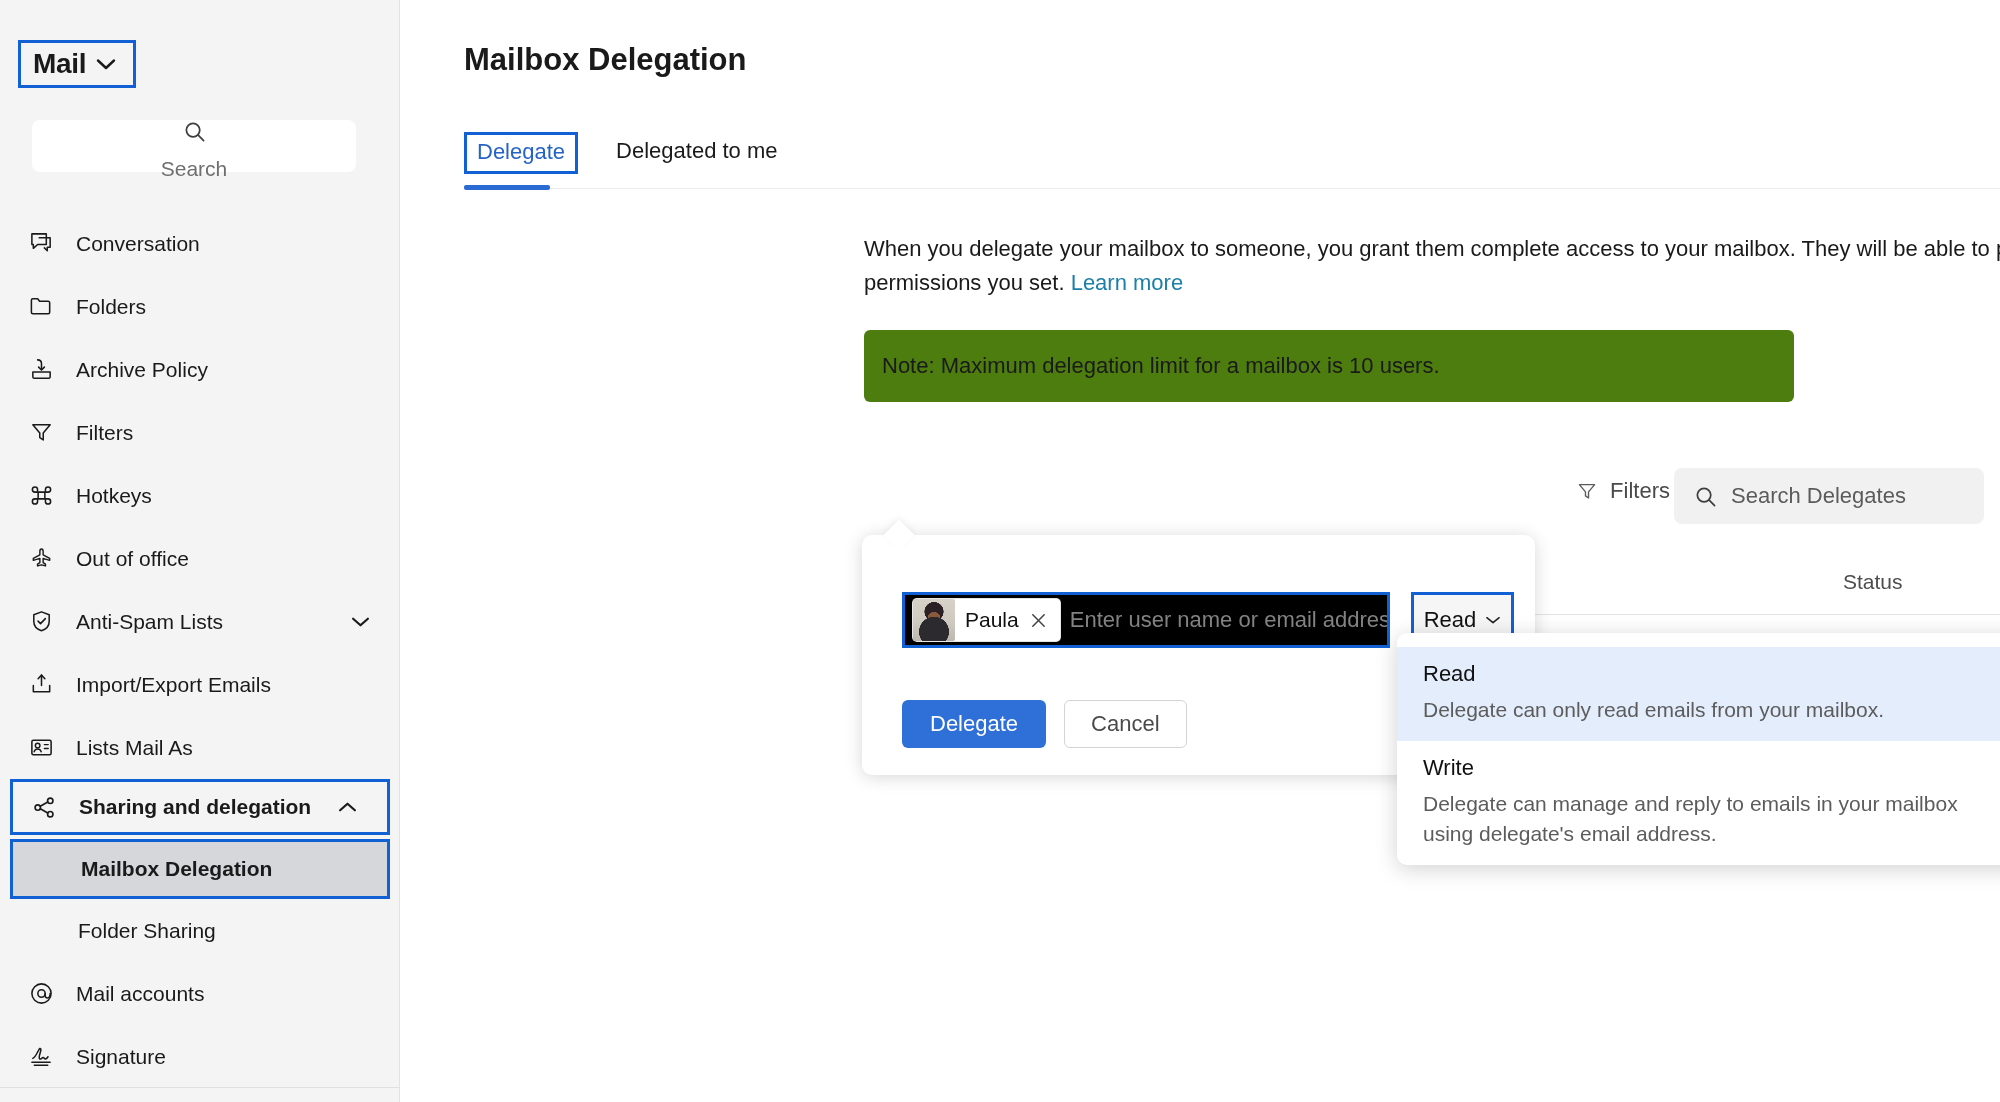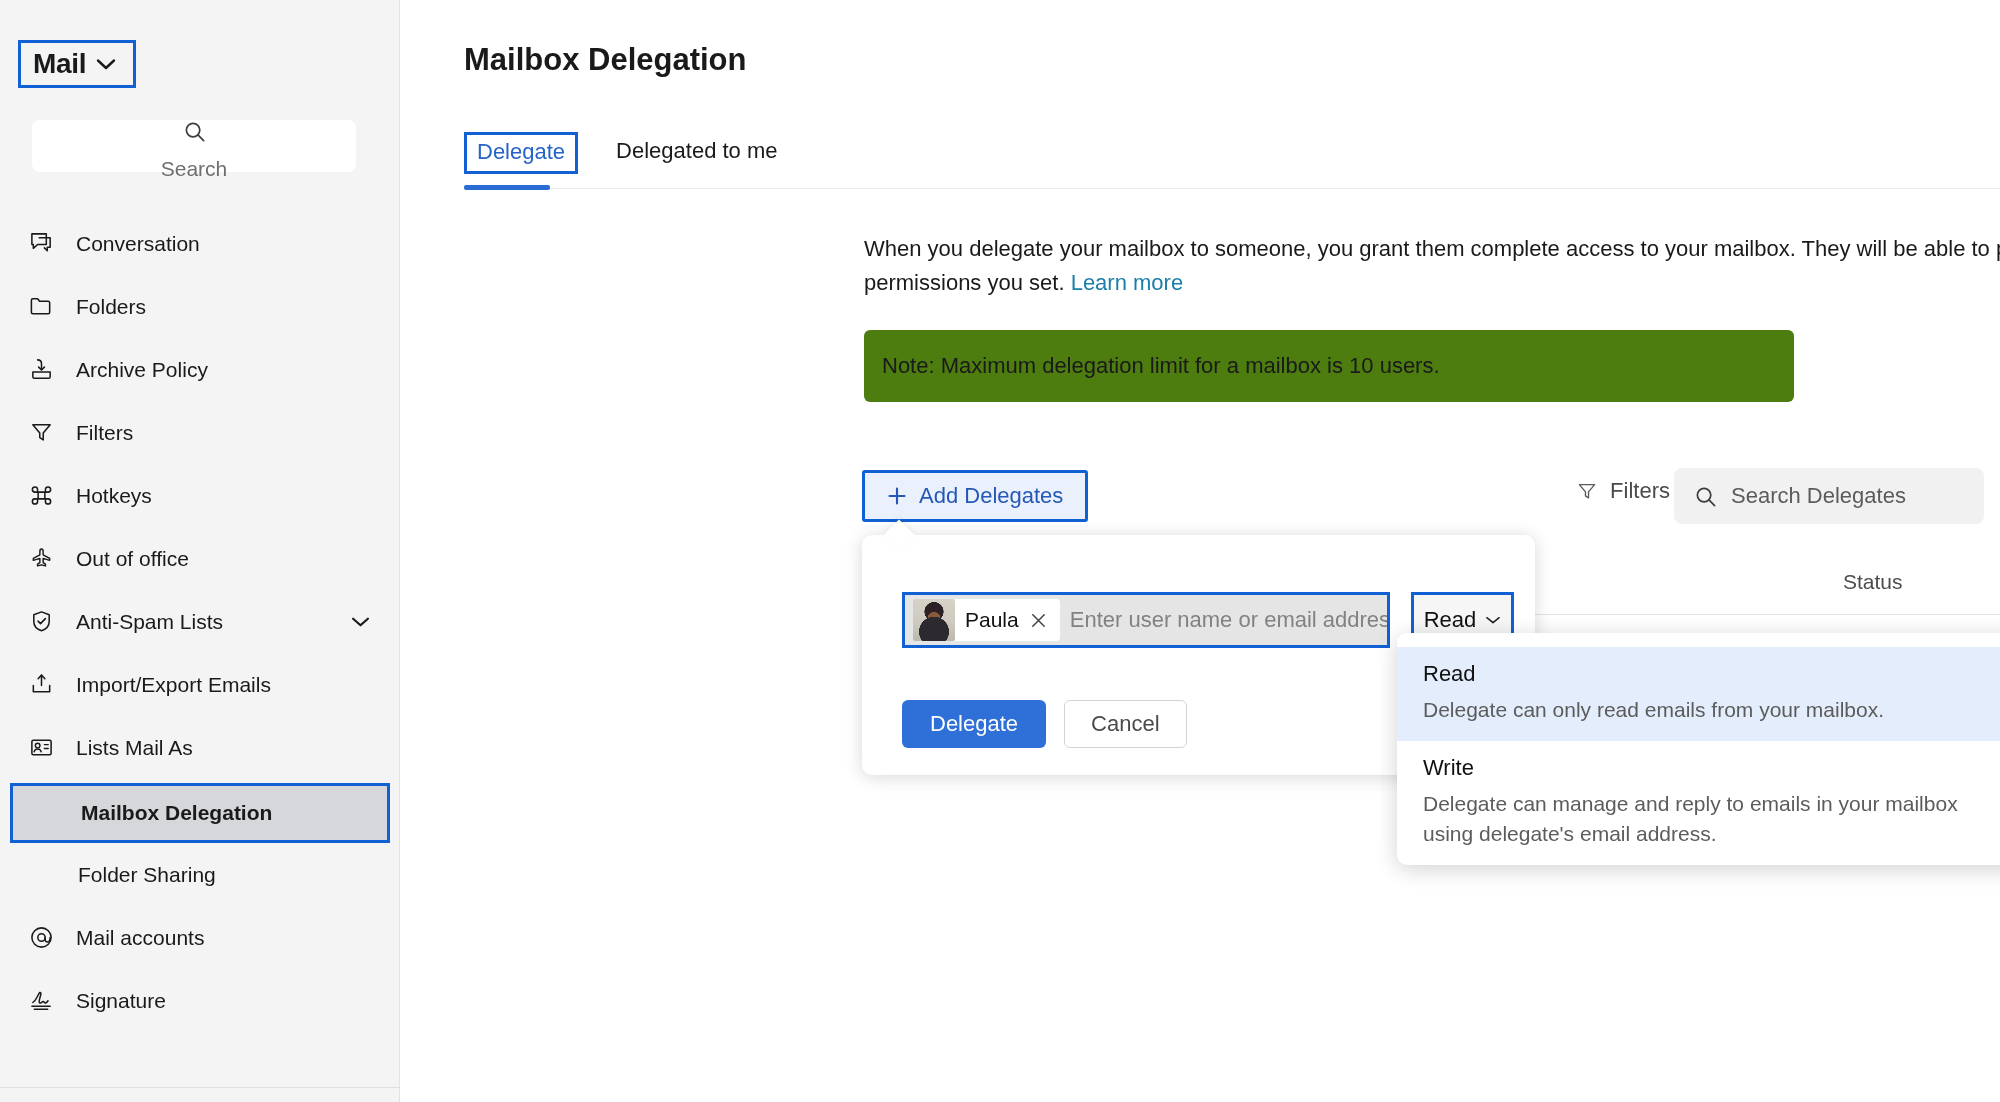--- a/index.html
+++ b/index.html
@@ -130,21 +130,21 @@
     box-shadow: 0 2px 18px rgba(0,0,0,0.16);
   }
   .popover:before {
     content: ""; position: absolute; left: 26px; top: -11px;
     width: 22px; height: 22px; background: #fff; transform: rotate(45deg);
     box-shadow: -2px -2px 6px rgba(0,0,0,0.06);
   }
   .recipient-field {
     position: absolute; left: 40px; top: 57px;
     width: 488px; height: 56px;
-    border: 3px solid #1161d5; background: #e5e5e5;
+    border: 3px solid #1161d5; background: #000000;
     display: flex; align-items: center; padding-left: 8px; gap: 10px; overflow: hidden;
   }
   .chip {
     display: flex; align-items: center; gap: 10px;
     height: 42px; background: #fff; border-radius: 4px;
     padding-right: 12px; box-shadow: 0 0 0 1px #e6e6e6;
   }
   .chip .av {
     width: 42px; height: 42px; flex: 0 0 42px; border-radius: 2px;
     background:
@@ -304,20 +304,36 @@
           <svg width="25" height="25" viewBox="0 0 26 26">
               <rect x="3" y="5.5" width="20" height="15" rx="1.5" fill="none" stroke="#1a1a1a" stroke-width="1.6"></rect>
               <circle cx="9" cy="11" r="2.4" fill="none" stroke="#1a1a1a" stroke-width="1.5"></circle>
               <path d="M5.3 17.5c.6-2 2-3 3.7-3s3.1 1 3.7 3" fill="none" stroke="#1a1a1a" stroke-width="1.5" stroke-linecap="round"></path>
               <path d="M16 10h4M16 14h4" stroke="#1a1a1a" stroke-width="1.5" stroke-linecap="round"></path>
             </svg>
         </span>
         <span class="txt">Lists Mail As</span>
       </div>
 
+      <div class="nav-item outlined">
+        <span class="ico">
+          <svg width="25" height="25" viewBox="0 0 26 26">
+              <circle cx="19" cy="6" r="2.8" fill="none" stroke="#1a1a1a" stroke-width="1.7"></circle>
+              <circle cx="19" cy="20" r="2.8" fill="none" stroke="#1a1a1a" stroke-width="1.7"></circle>
+              <circle cx="6" cy="13" r="2.8" fill="none" stroke="#1a1a1a" stroke-width="1.7"></circle>
+              <path d="M8.6 11.7 16.4 7.3M8.6 14.3 16.4 18.7" stroke="#1a1a1a" stroke-width="1.7" stroke-linecap="round"></path>
+            </svg>
+        </span>
+        <span class="txt">Sharing and delegation</span>
+        <span class="tail">
+          <svg width="19" height="12" viewBox="0 0 20 13">
+              <path d="M2 10 L10 3 L18 10" fill="none" stroke="#1a1a1a" stroke-width="2.4" stroke-linecap="round" stroke-linejoin="round"></path>
+            </svg>
+        </span>
+      </div>
 
       <div class="nav-sub">
         <span>Mailbox Delegation</span>
       </div>
 
       <div class="nav-sub plain">
         <span>Folder Sharing</span>
       </div>
 
       <div class="nav-item">
@@ -362,28 +378,20 @@
     <div class="tab-underline"></div>
 
     <div class="desc">
       <p class="desc-text"><span>When you delegate your mailbox to someone, you grant them complete access to your mailbox. They will be able to perform actions based on the permissions you set. </span><a href="#">Learn more</a></p>
     </div>
 
     <div class="note">
       <span>Note: Maximum delegation limit for a mailbox is 10 users.</span>
     </div>
 
-    <div class="add-btn">
-      <span>
-        <svg width="20" height="20" viewBox="0 0 20 20">
-            <path d="M10 2.5v15M2.5 10h15" stroke="#2558b6" stroke-width="2.1" stroke-linecap="round"></path>
-          </svg>
-      </span>
-      <span>Add Delegates</span>
-    </div>
 
     <div class="filters-btn">
       <span>
         <svg width="22" height="22" viewBox="0 0 26 26">
             <path d="M4 5.5h18l-7.2 8.5v7.2l-3.6-2.4v-4.8z" fill="none" stroke="#5a5a5a" stroke-width="1.6" stroke-linejoin="round"></path>
           </svg>
       </span>
       <span>Filters</span>
     </div>
 

